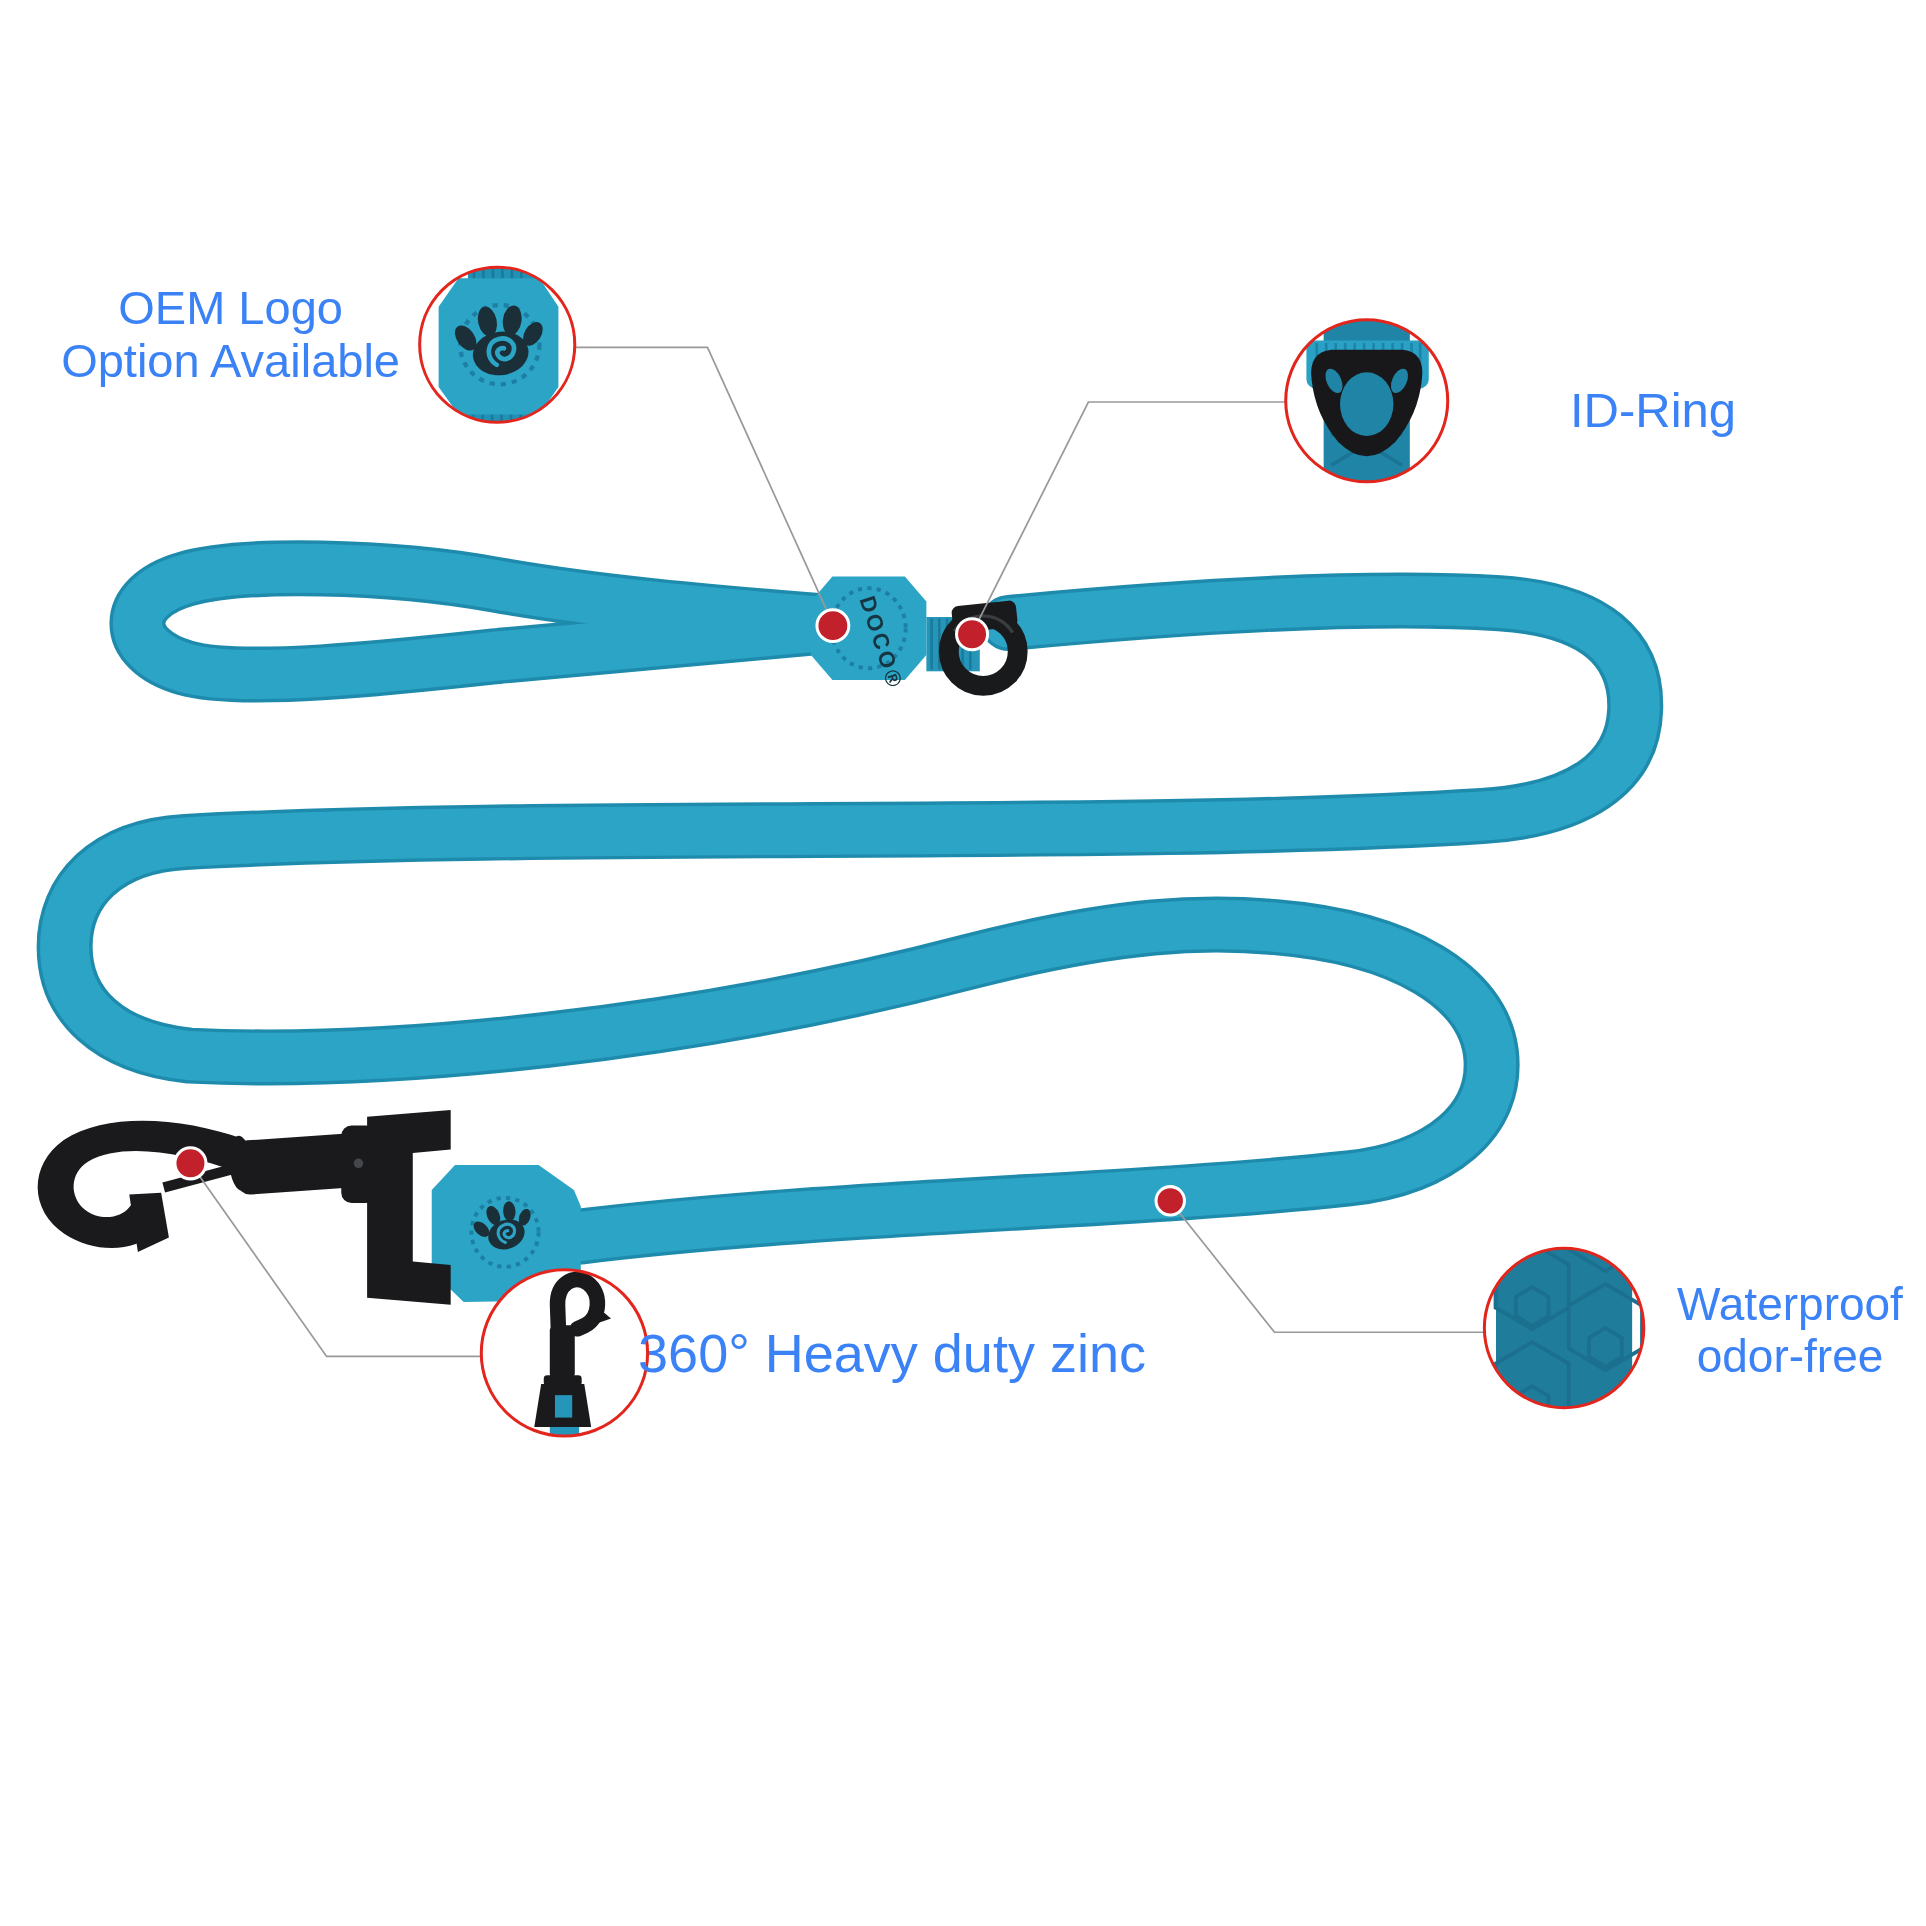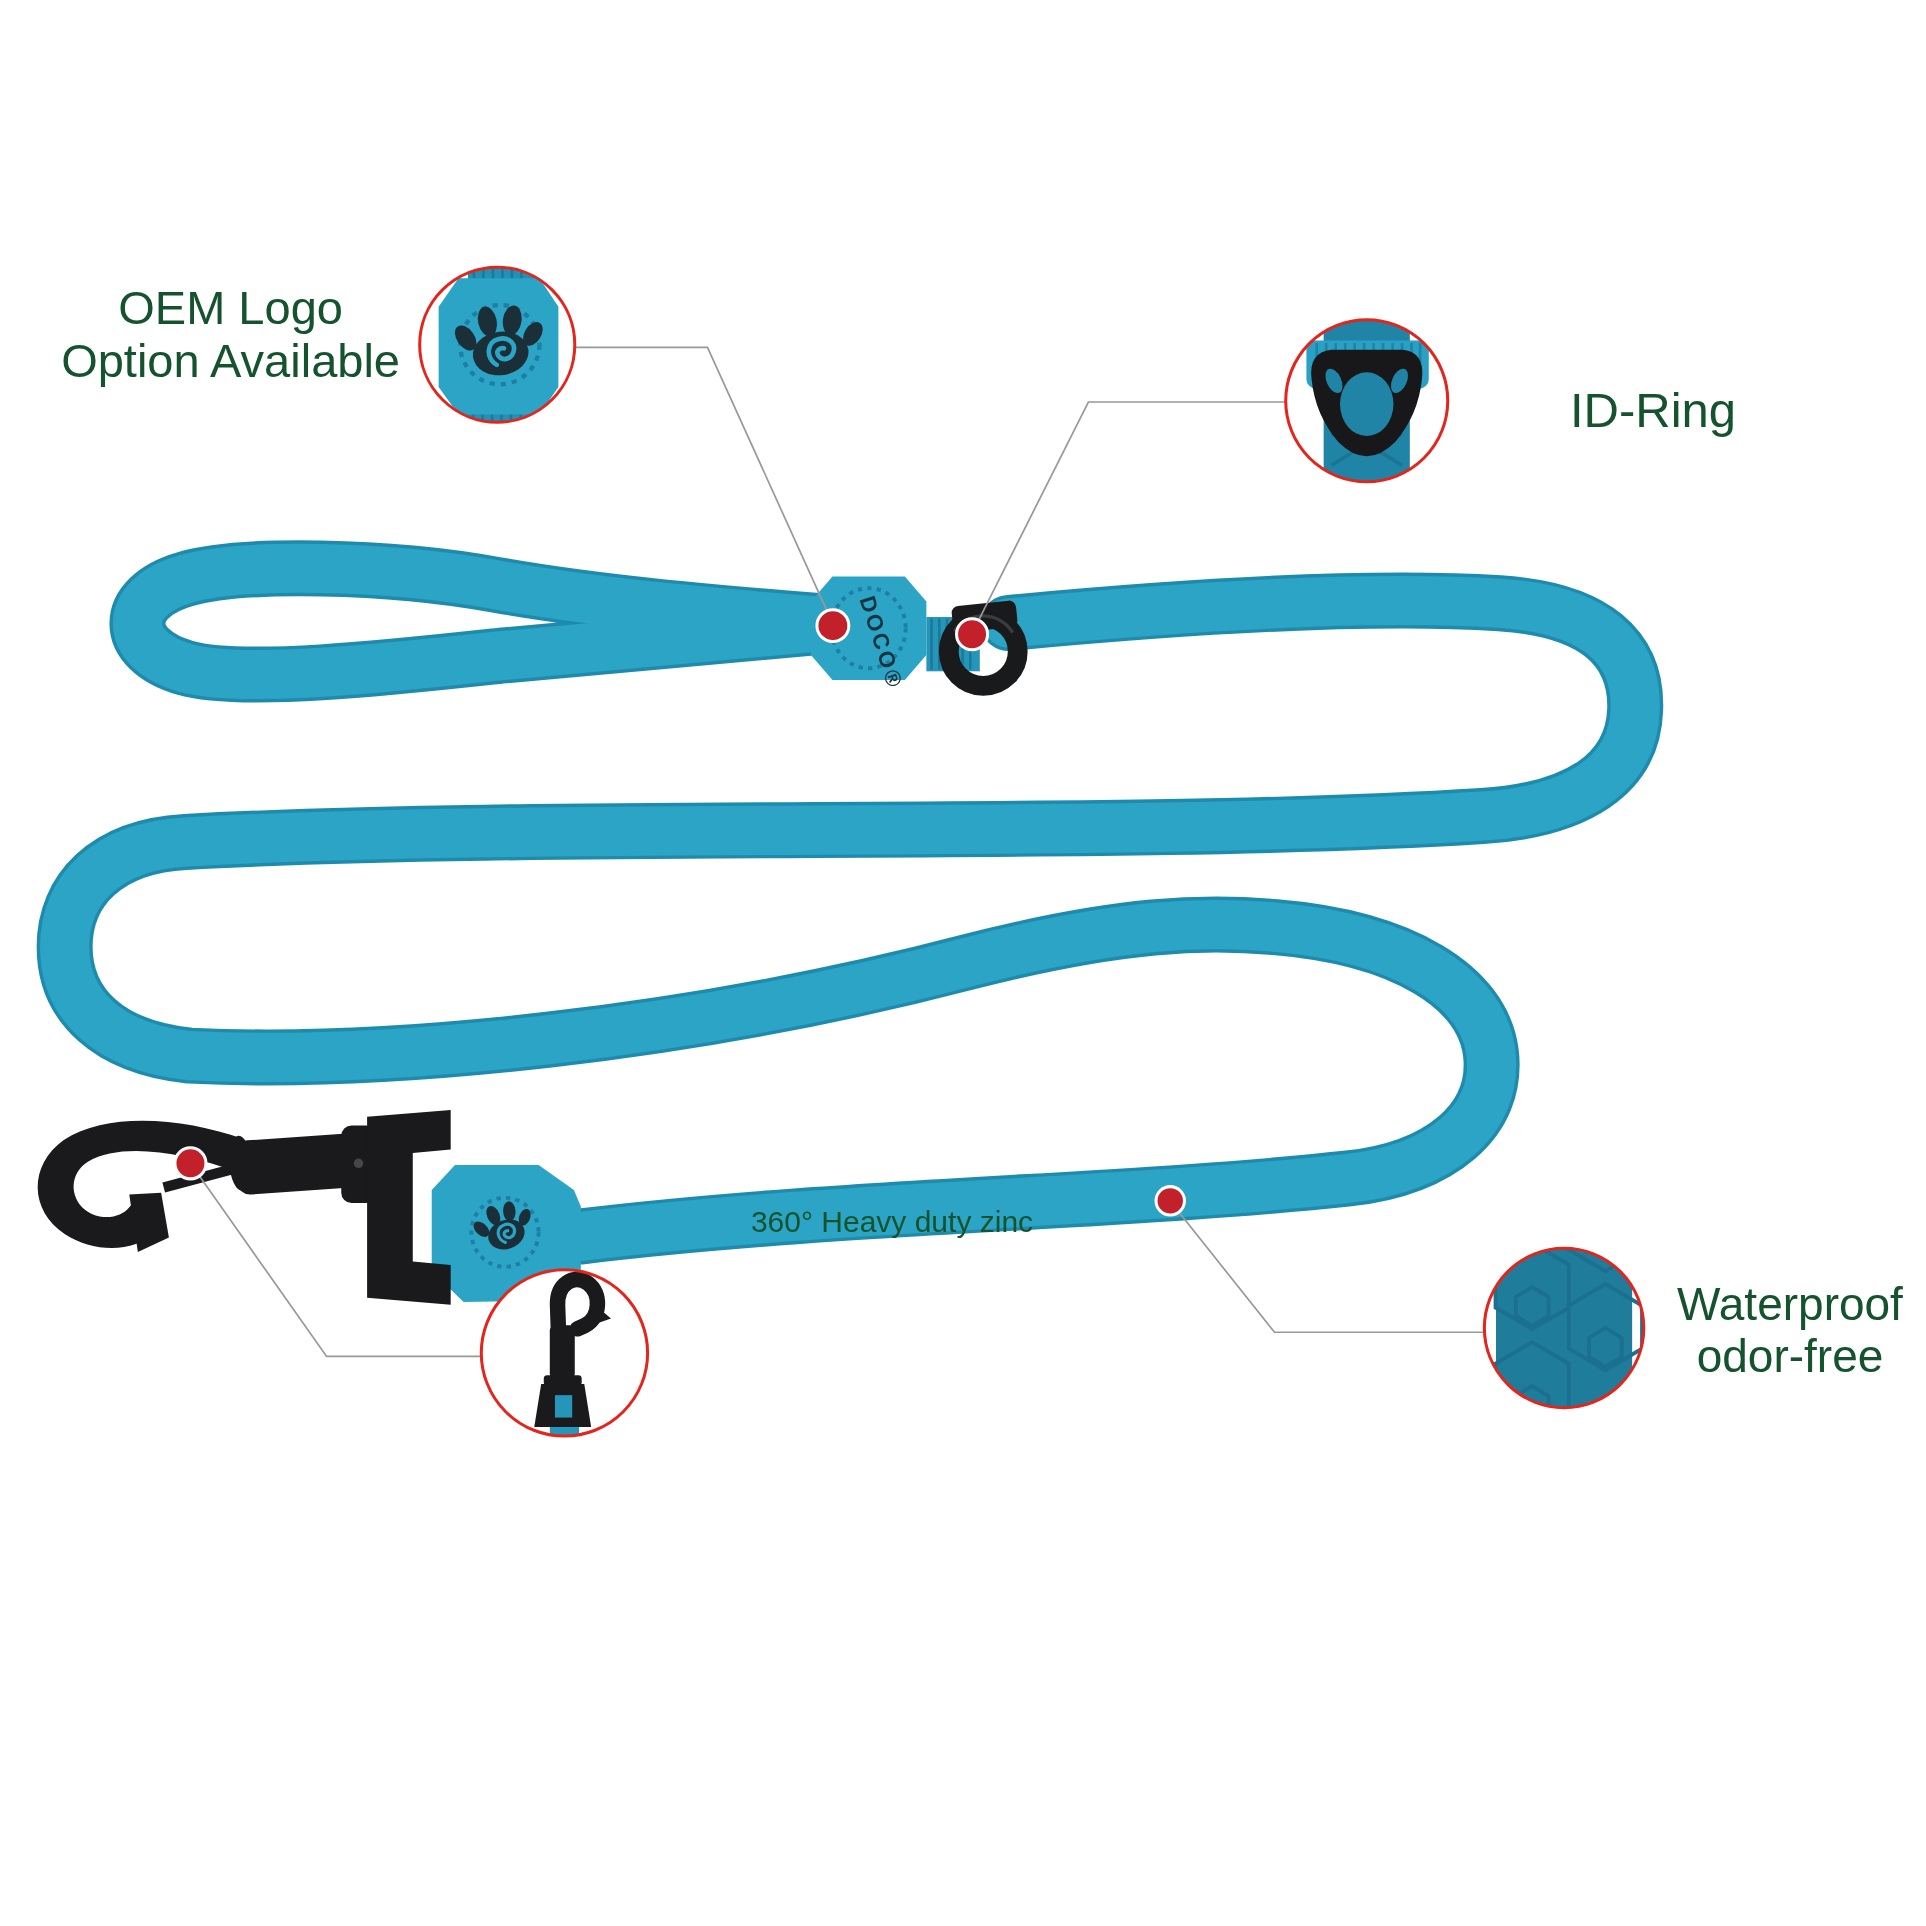--- a/index.html
+++ b/index.html
@@ -2,26 +2,26 @@
 <html style="font-size:6.9px"><head>
 <meta charset="utf-8">
 <style>
   html,body{margin:0;padding:0;}
   body{
     width:1926px;height:1926px;position:relative;background:#ffffff;
     font-family:"Liberation Sans", sans-serif;color:#000;
     overflow:hidden;
   }
   #scene{position:absolute;left:0;top:0;width:1926px;height:1926px;}
-  .label{position:absolute;color:#14532d;}
+  .label{position:absolute;color:#3b82f6;}
   .label .ln{white-space:nowrap;}
   .lbl-center{text-align:center;}
   #oem-label{left:8.6px;top:281px;width:444px;font-size:47px;line-height:53px;}
   #idring-label{left:1570px;top:384px;font-size:49px;line-height:53px;}
-  #hook-label{left:625px;top:1196px;width:534px;font-size:30px;line-height:52px;}
+  #hook-label{left:625px;top:1327px;width:534px;font-size:54px;line-height:52px;}
   #waterproof-label{left:1635px;top:1278px;width:310px;font-size:46px;line-height:52px;}
 </style>
 </head>
 <body>
 
 <svg id="scene" viewBox="0 0 4470 4470" xmlns="http://www.w3.org/2000/svg">
   <defs>
     <clipPath id="clipOEM">
         <circle cx="1154" cy="800" r="180"></circle>
       </clipPath>

